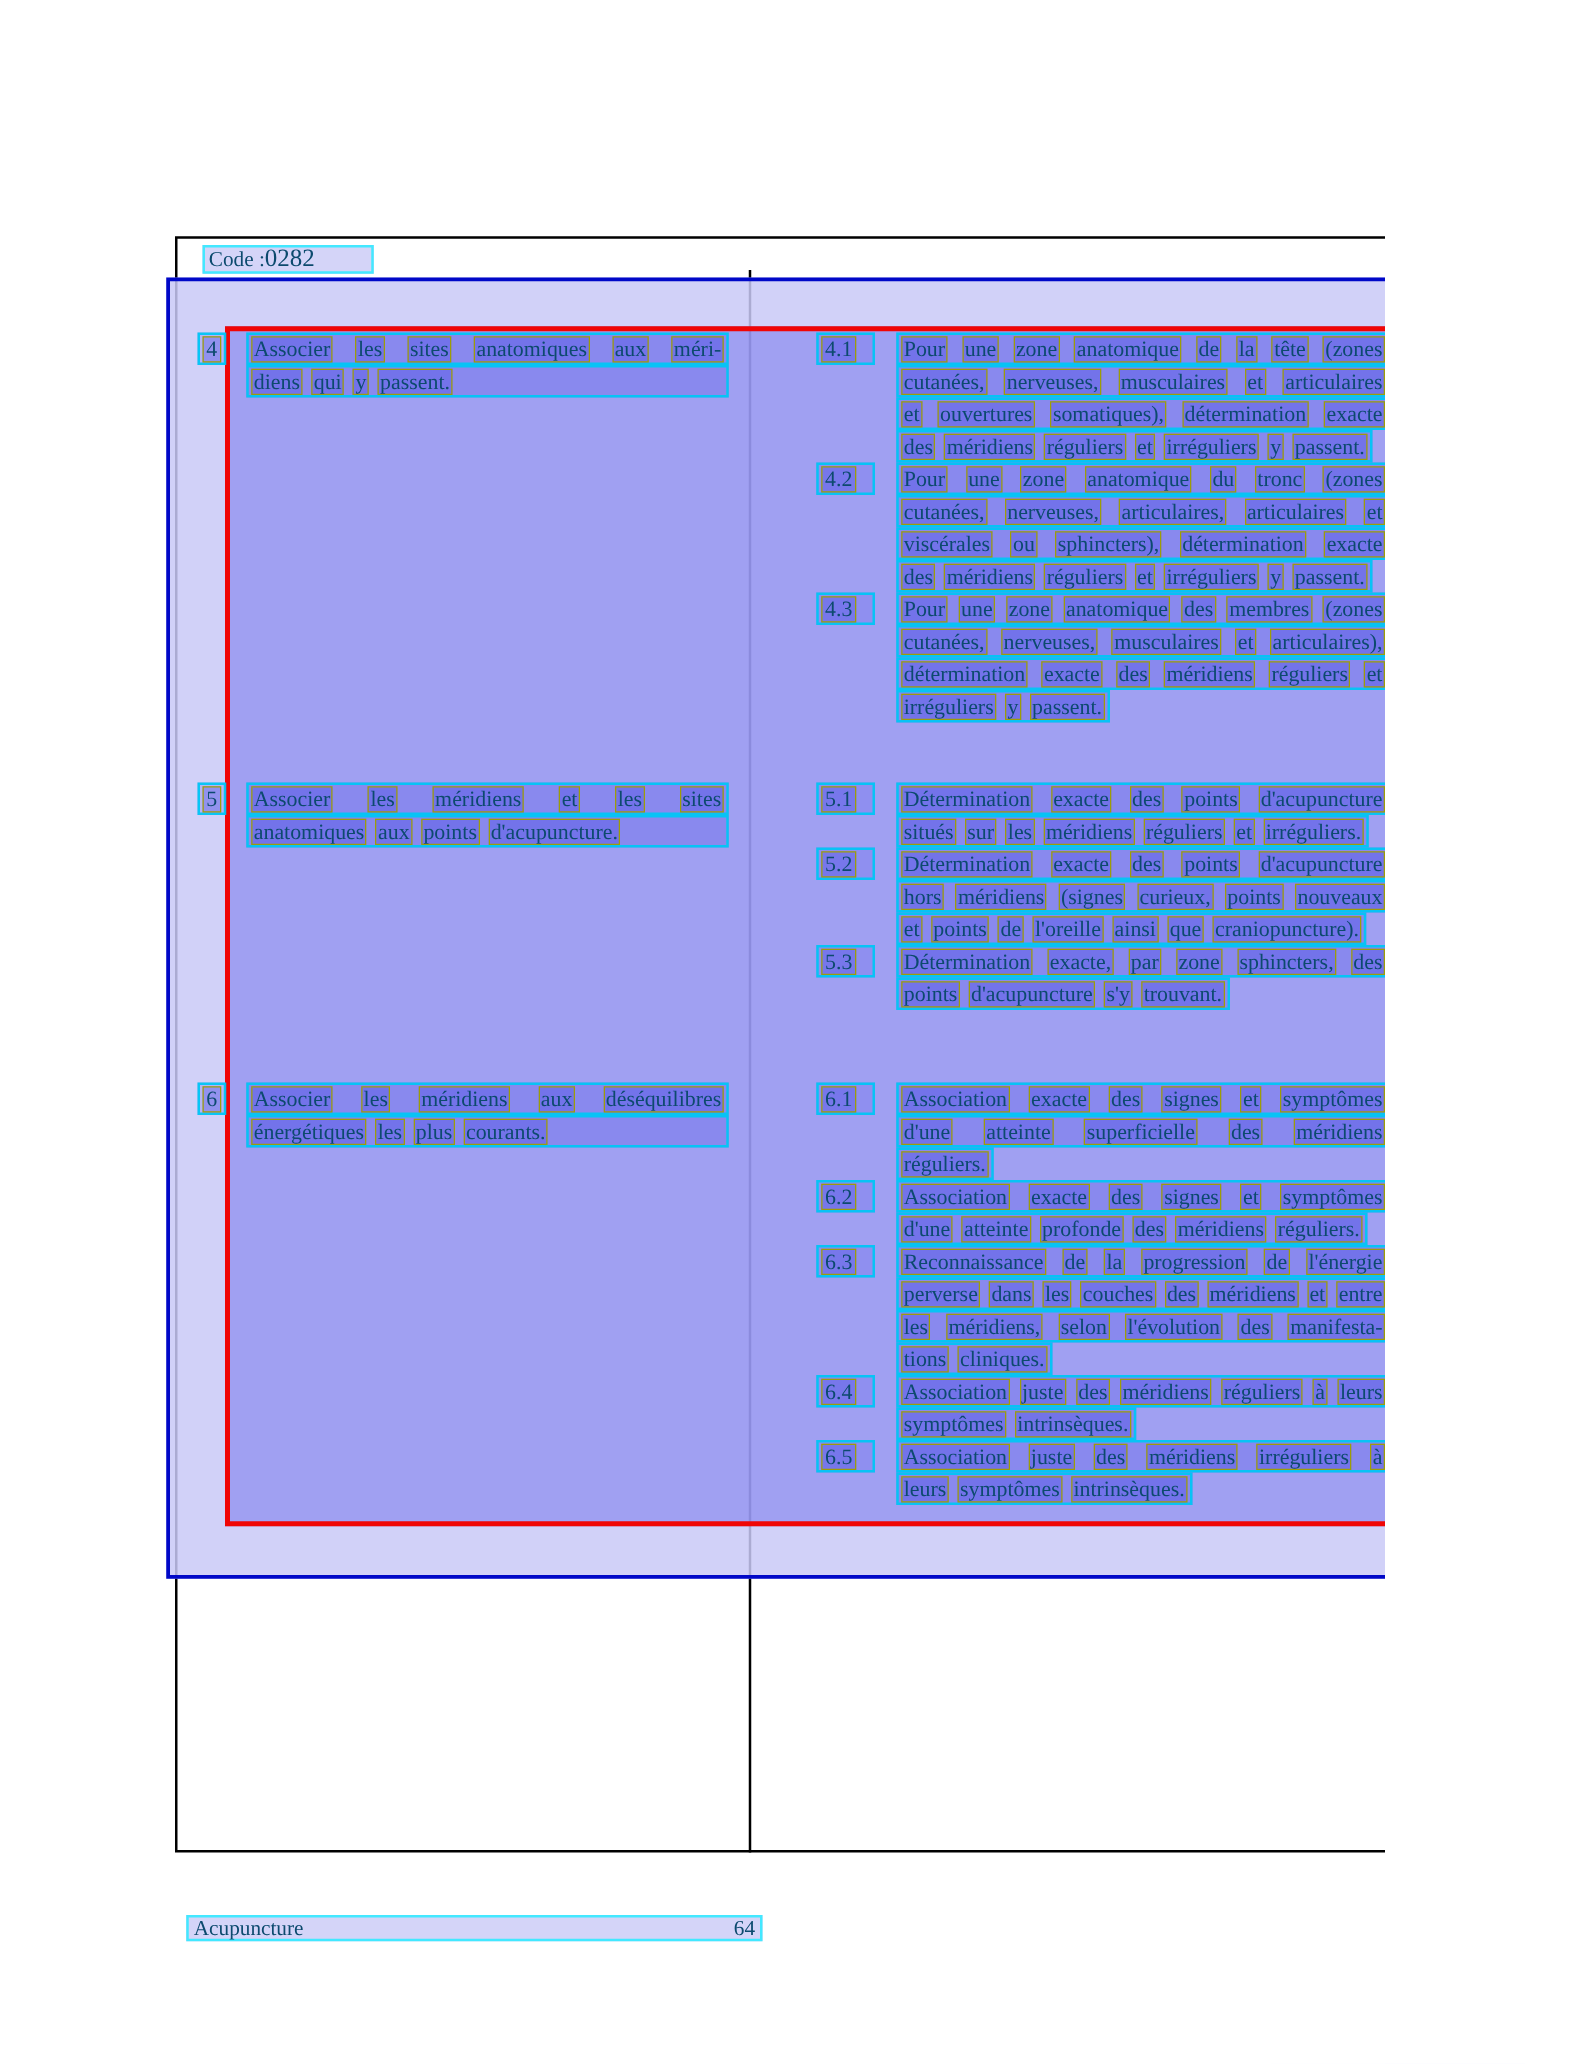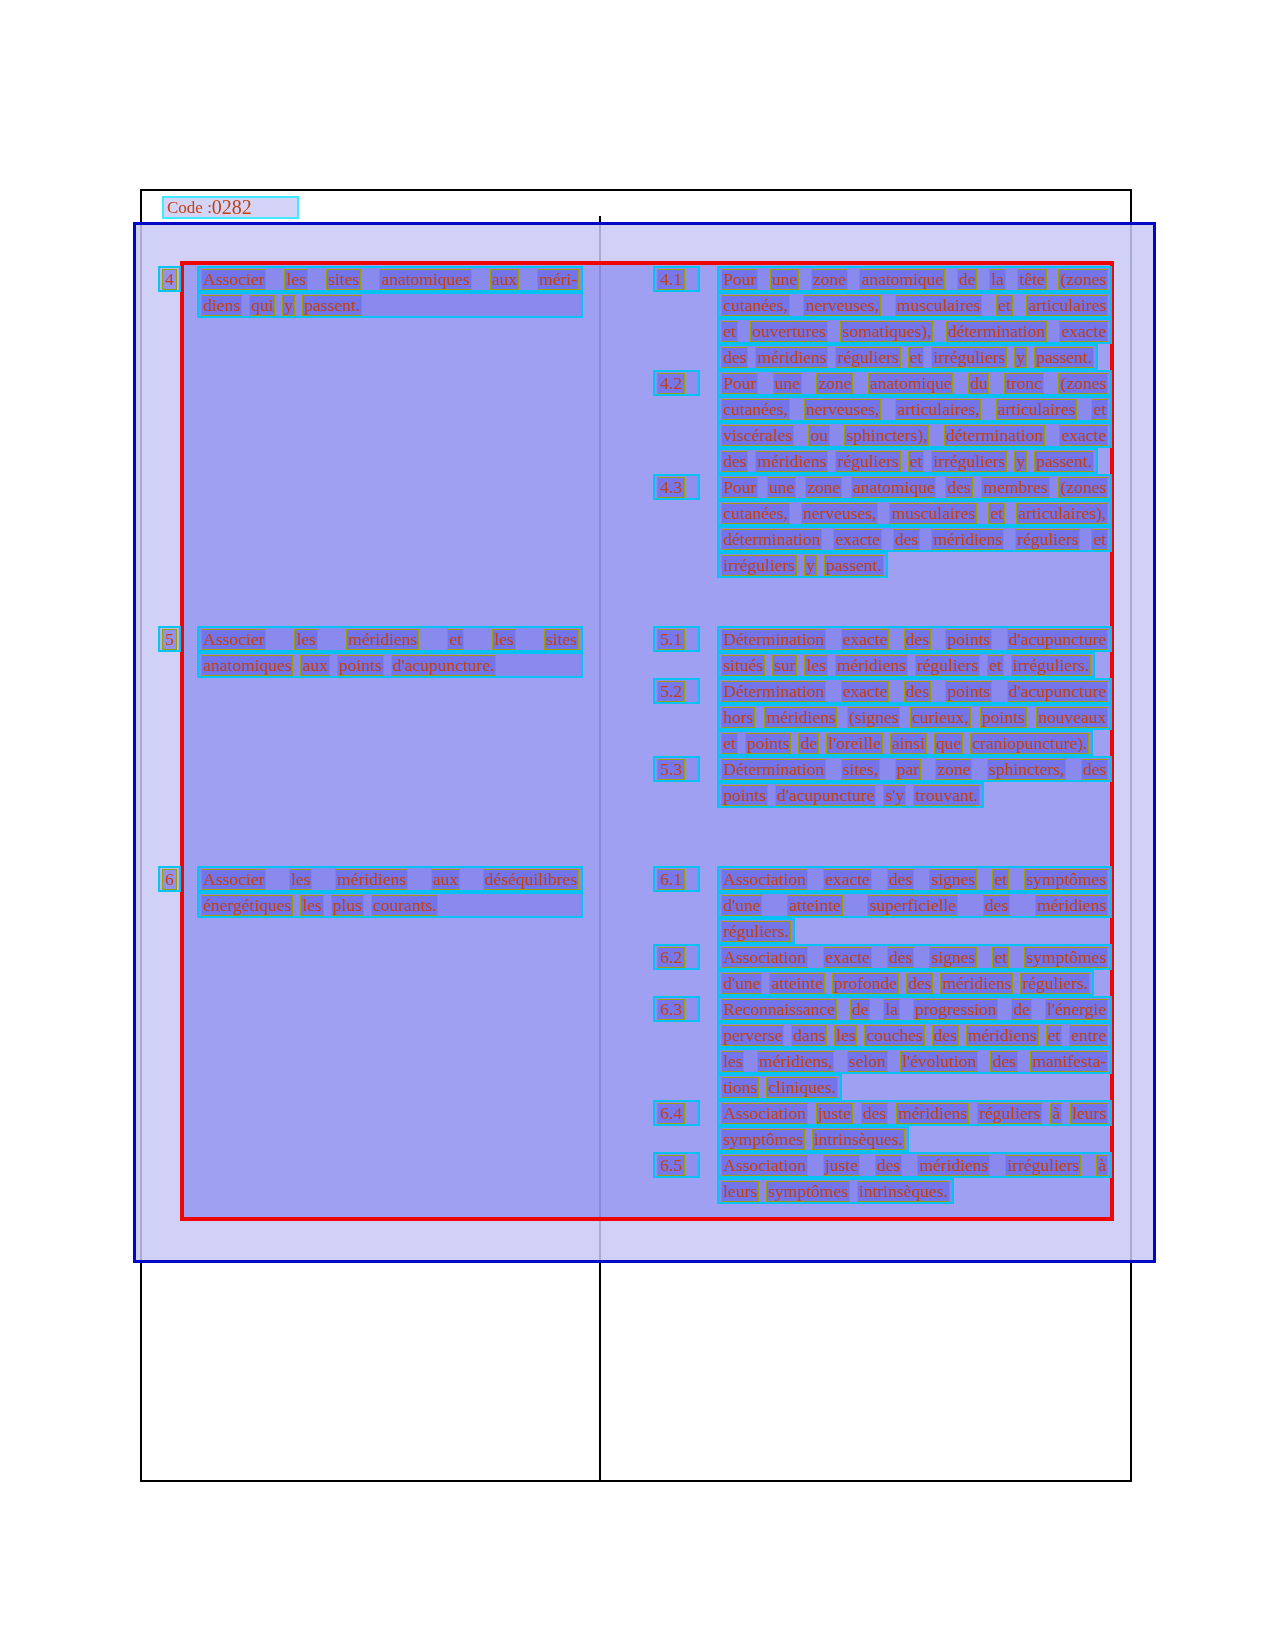--- a/index.html
+++ b/index.html
@@ -1,17 +1,17 @@
 <!DOCTYPE html>
 <html><head>
 <meta charset="utf-8">
 <style>
   html,body{margin:0;padding:0;background:#ffffff;}
-  .page{position:relative;width:1275px;height:1651px;background:#ffffff;overflow:hidden;
-        font-family:"Liberation Serif",serif;color:#c2410c;}
+  .page{position:relative;width:1108px;height:1651px;background:#ffffff;overflow:hidden;
+        font-family:"Liberation Serif",serif;color:#0c4a6e;}
   
   .black-table{position:absolute;left:140px;top:189px;width:992px;height:1293px;
                border:2px solid #000;box-sizing:border-box;}
   .divider{position:absolute;left:599px;top:216px;width:2px;height:1266px;background:#000;}
   .blue-rect{position:absolute;left:133px;top:222px;width:1023px;height:1041px;
              border:3px solid #0008c8;background:rgba(201,201,247,0.85);box-sizing:border-box;}
   .red-rect{position:absolute;left:180px;top:261px;width:934px;height:960px;
             border:4px solid #f00505;background:rgba(100,100,235,0.45);box-sizing:border-box;}
   
   .code-box{position:absolute;left:162px;top:196px;width:137px;height:23px;box-sizing:border-box;
@@ -271,21 +271,21 @@
               </div>
             </div>
           </div>
           <div class="sub">
             <div class="numbox">
               <span class="numinner">5.3</span>
             </div>
             <div class="lines">
               <div class="line j">
                 <span class="w">Détermination</span>
-                <span class="w">sites,</span>
+                <span class="w">exacte,</span>
                 <span class="w">par</span>
                 <span class="w">zone</span>
                 <span class="w">sphincters,</span>
                 <span class="w">des</span>
               </div>
               <div class="line fit">
                 <span class="w">points</span>
                 <span class="w">d'acupuncture</span>
                 <span class="w">s'y</span>
                 <span class="w">trouvant.</span>
@@ -436,13 +436,17 @@
                 <span class="w">leurs</span>
                 <span class="w">symptômes</span>
                 <span class="w">intrinsèques.</span>
               </div>
             </div>
           </div>
         </div>
       </div>
     </div>
 
+  <div class="footer-box">
+    <span>Acupuncture</span>
+    <span>64</span>
+  </div>
 </div>
 
 </body></html>

